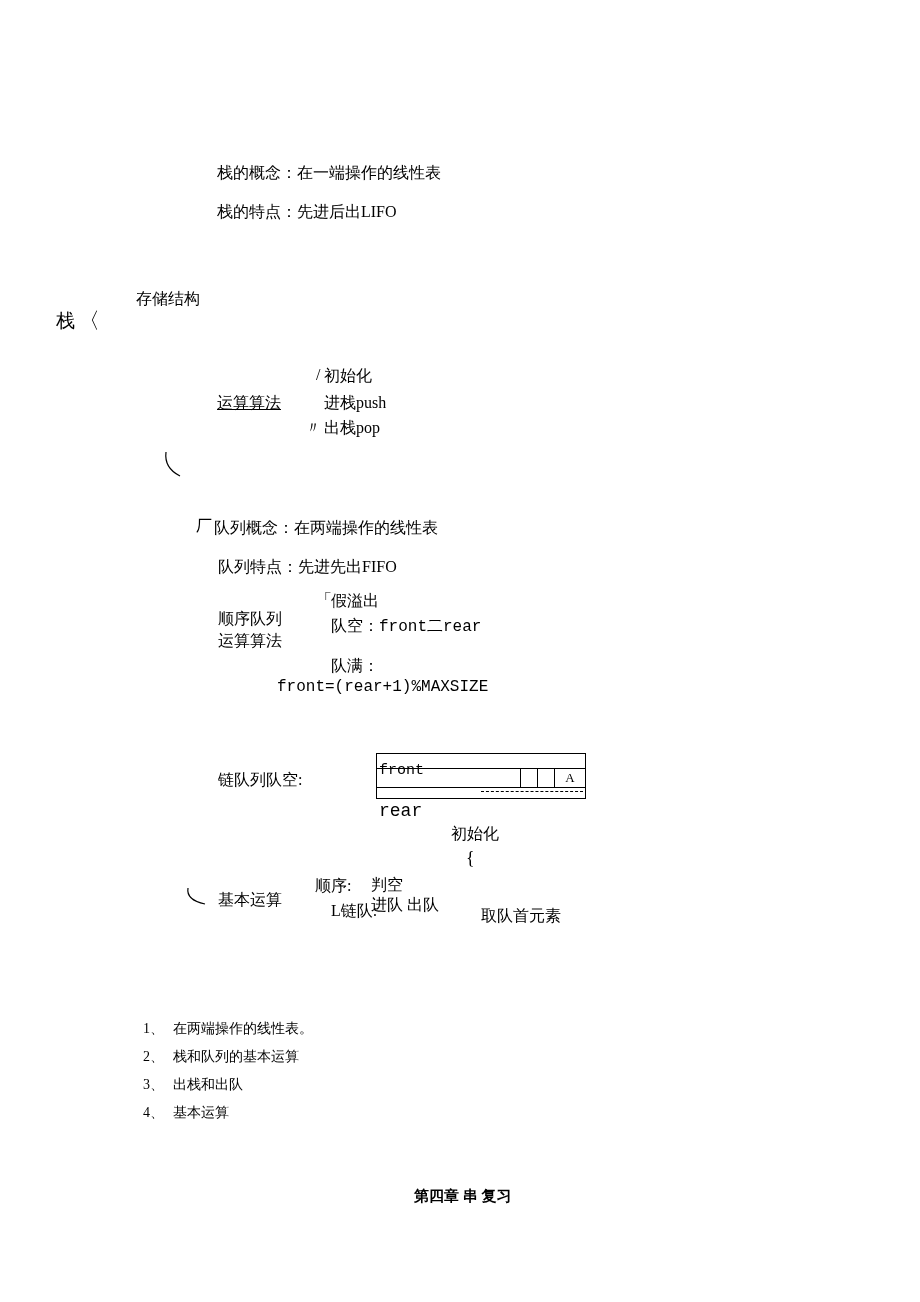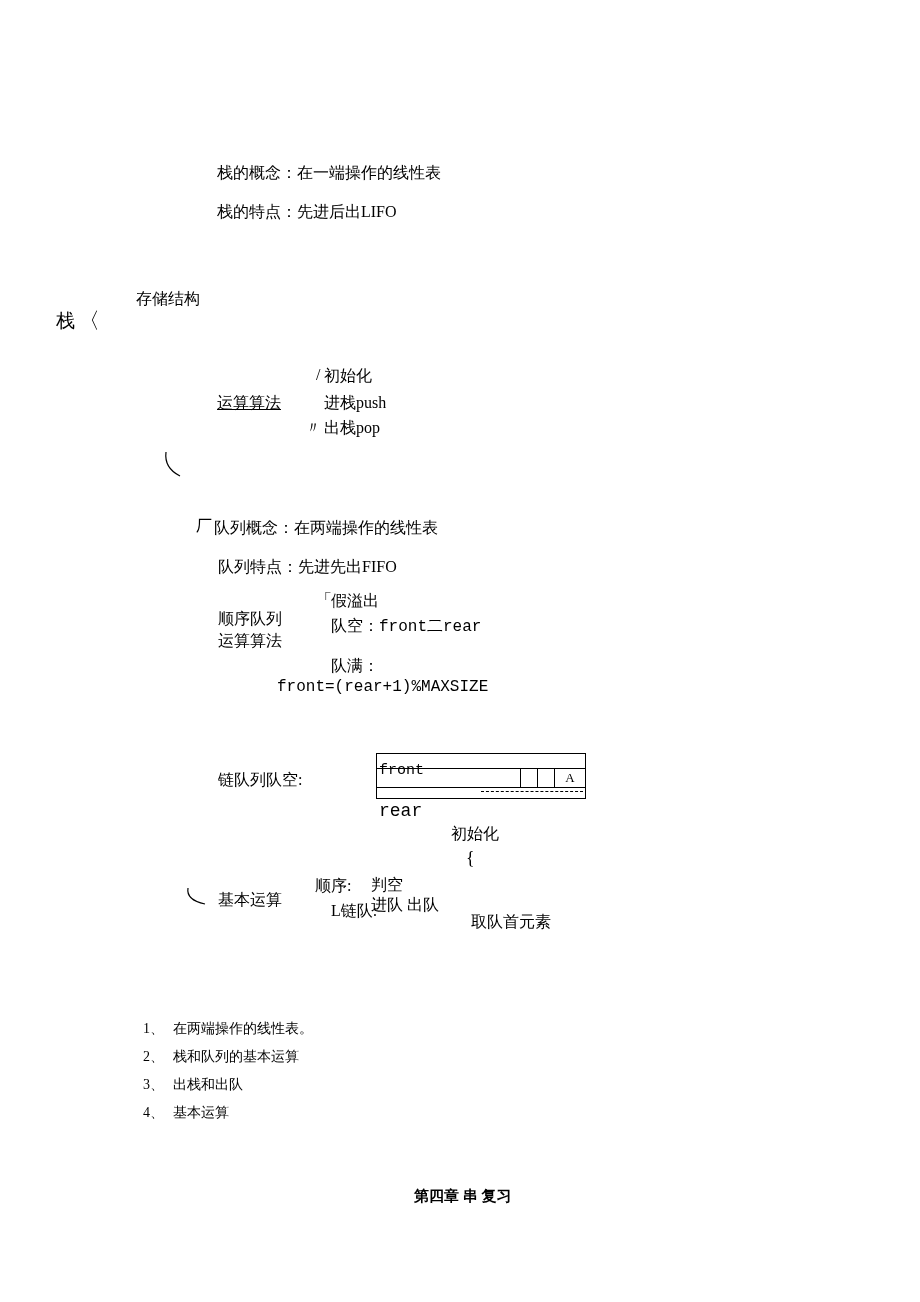--- a/index.html
+++ b/index.html
@@ -131,21 +131,21 @@
 
   <svg class="curve" style="left:183px;top:886px;" width="30" height="22">
     <path d="M 5 2 Q 3 14 22 18" stroke="#000" stroke-width="1.2" fill="none"></path>
   </svg>
   <div class="abs" style="left:218px;top:890px;">基本运算</div>
   <div class="abs" style="left:315px;top:876px;">顺序:</div>
   <div class="abs" style="left:293px;top:901px;margin-left:38px;">L链队:</div>
 
   <div class="abs" style="left:371px;top:875px;">判空</div>
   <div class="abs" style="left:371px;top:895px;">进队 出队</div>
-  <div class="abs" style="left:471px;top:906px;margin-top:6px;">取队首元素</div>
+  <div class="abs" style="left:481px;top:906px;">取队首元素</div>
 
   <div class="list" style="left:143px;top:1015px;">
     <div class="list-row">
       <div class="list-num">1、</div>
       <div>在两端操作的线性表。</div>
     </div>
     <div class="list-row">
       <div class="list-num">2、</div>
       <div>栈和队列的基本运算</div>
     </div>

